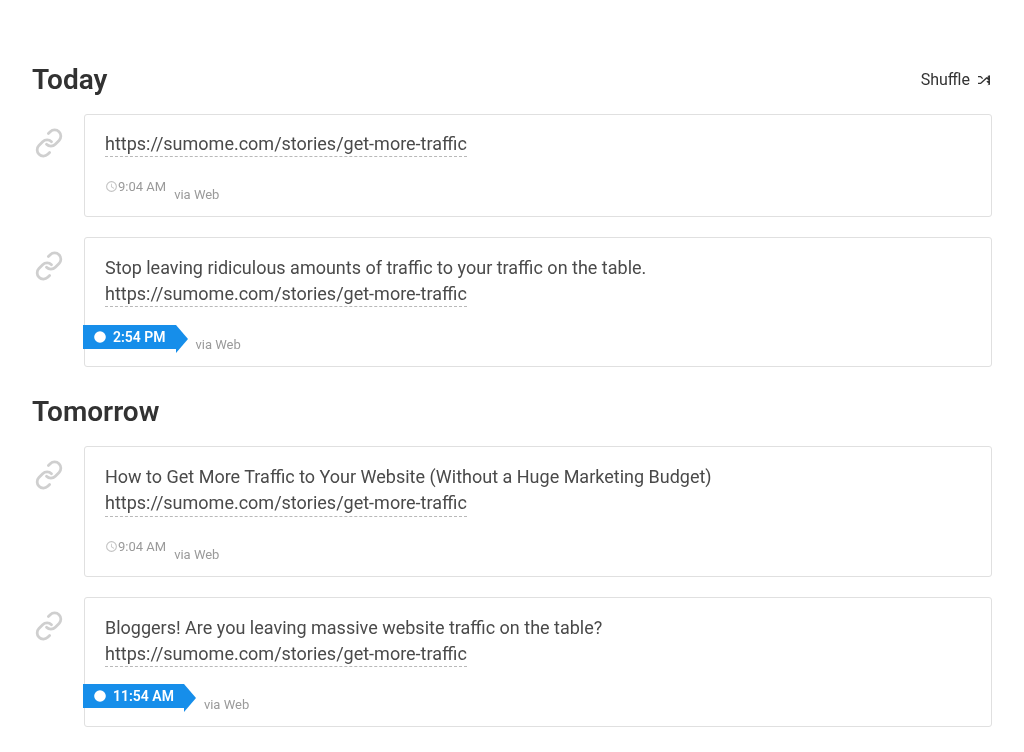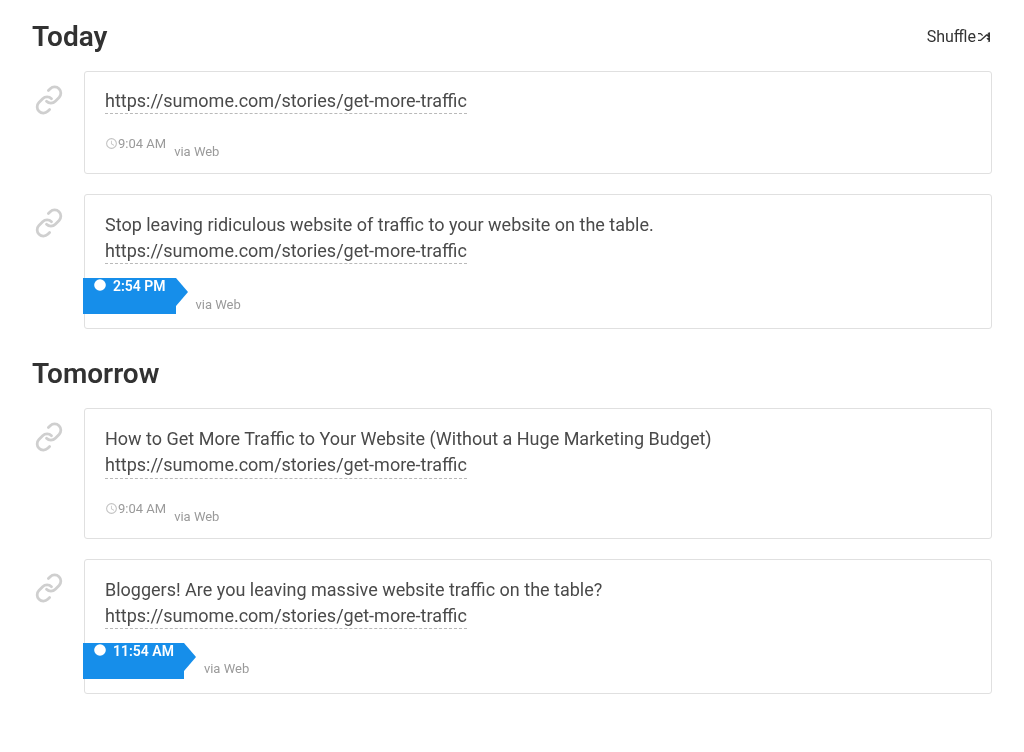--- a/index.html
+++ b/index.html
@@ -8,30 +8,31 @@
       background: #fff;
       padding: 20px 32px;
       color: #333;
       width: 1024px;
     }
     .section-header {
       display: flex;
       justify-content: space-between;
       align-items: center;
       margin-bottom: 18px;
+      margin-top: 43px;
     }
     .section-title {
       font-size: 28px;
       font-weight: 600;
       color: #323232;
     }
     .shuffle {
       display: flex;
       align-items: center;
-      gap: 0;
+      gap: 6px;
       font-size: 16px;
       color: #333;
       cursor: pointer;
     }
     .shuffle svg { width: 16px; height: 16px; }
     .post-row {
       display: flex;
       align-items: flex-start;
       gap: 18px;
       margin-bottom: 20px;
@@ -88,25 +89,25 @@
       color: #9a9a9a;
       margin-right: 8px;
     }
     .via-text {
       font-size: 13px;
       color: #9a9a9a;
       margin-top: 16px;
     }
     .time-tag {
       display: inline-flex;
-      align-items: flex-start;
+      align-items: center;
       gap: 6px;
       background: #168eea;
       color: #fff;
-      height: 36px;
+      height: 24px;
       padding: 0 10px 0 10px;
       font-size: 14px;
       font-weight: 600;
       position: relative;
       margin-left: -2px;
       margin-right: 20px;
     }
     .time-tag::after {
       content: "";
       position: absolute;
@@ -163,21 +164,21 @@
 
 <div class="post-row">
   <div class="link-icon-col">
     <svg viewBox="0 0 24 24" fill="none" stroke="currentColor" stroke-width="2.2" stroke-linecap="round">
       <path d="M10 13a5 5 0 0 0 7.07 0l3-3a5 5 0 0 0-7.07-7.07l-1.5 1.5"></path>
       <path d="M14 11a5 5 0 0 0-7.07 0l-3 3a5 5 0 0 0 7.07 7.07l1.5-1.5"></path>
     </svg>
   </div>
   <div class="post-card">
     <div class="post-body">
-      <div class="post-text">Stop leaving ridiculous website of traffic to your website on the table.</div>
+      <div class="post-text">Stop leaving ridiculous amounts of traffic to your traffic on the table.</div>
       <span class="post-url">https://sumome.com/stories/get-more-traffic</span>
     </div>
     <div class="post-footer with-tag">
       <div class="time-tag">
         <svg viewBox="0 0 24 24" fill="currentColor">
           <path d="M12 2a10 10 0 1 0 10 10A10 10 0 0 0 12 2zm.5 5H11v6l5.2 3.1.8-1.3-4.5-2.7z"></path>
         </svg>
         <span>2:54 PM</span>
       </div>
       <span class="via-text">via Web</span>

